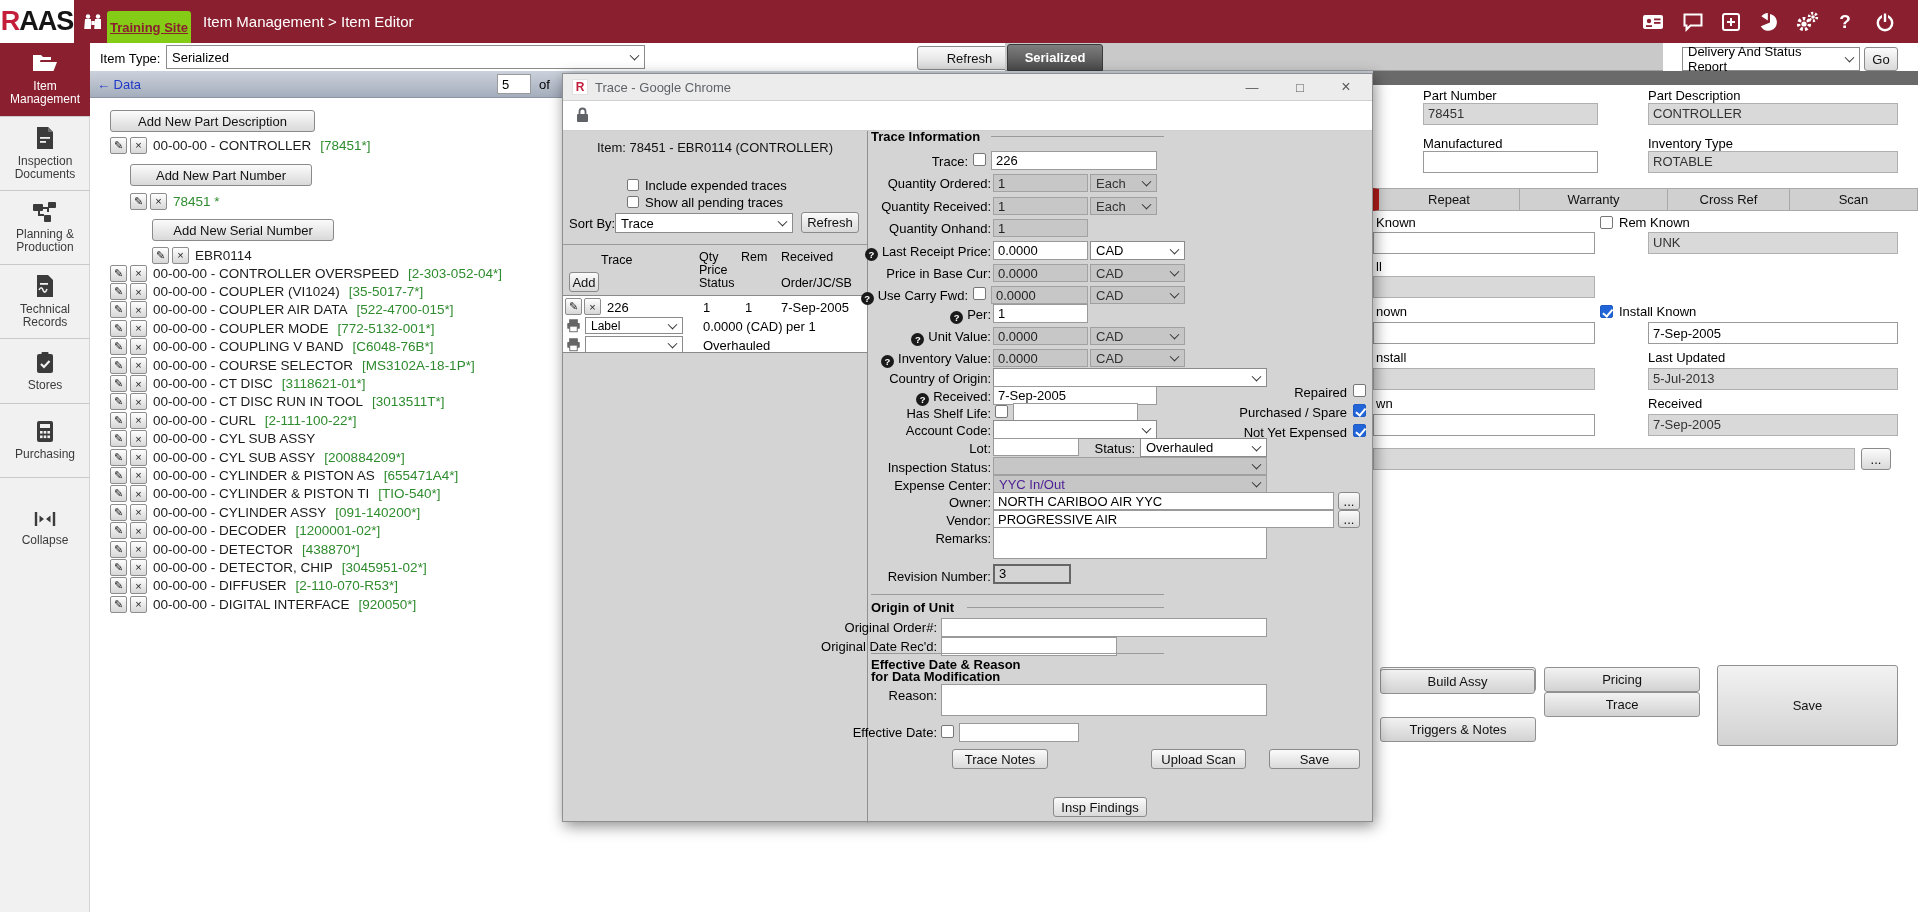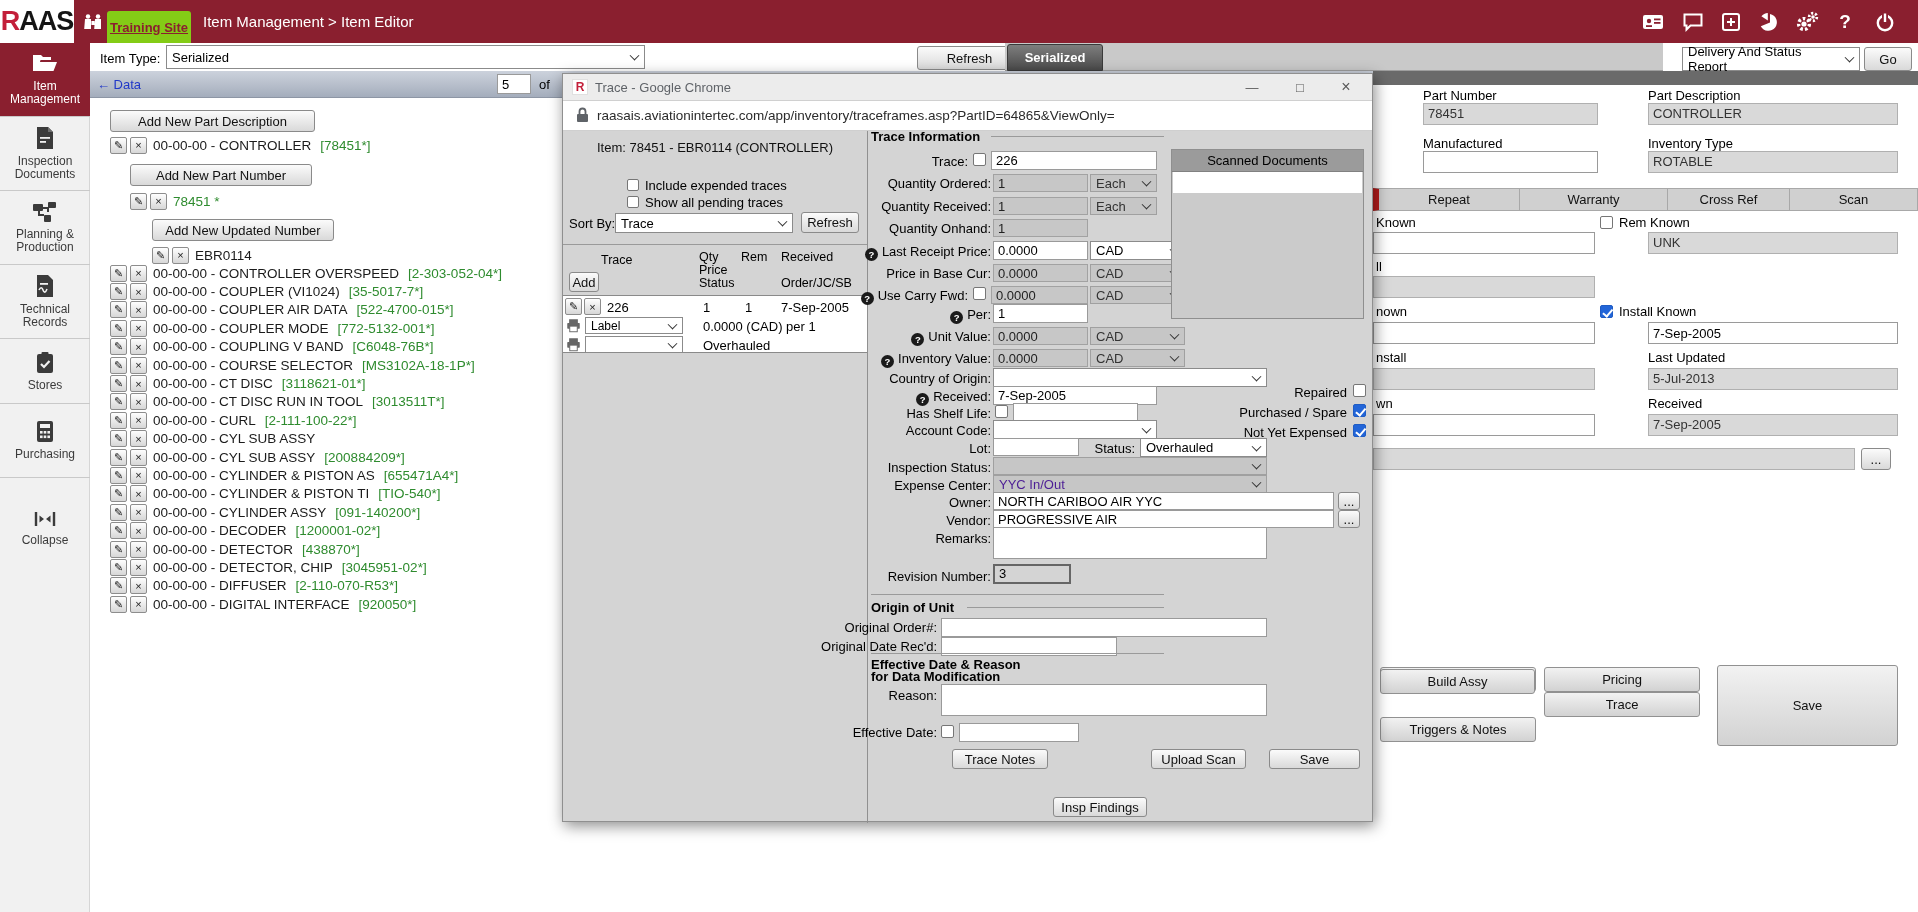--- a/index.html
+++ b/index.html
@@ -219,42 +219,42 @@
   </div>
   <div class="btn" style="left:917px;top:46px;width:105px;height:24px;">Refresh</div>
   <div class="btn" style="left:1029px;top:46px;width:84px;height:24px;">Add PN</div>
   <div class="btn" style="left:1118px;top:46px;width:90px;height:24px;">Filter</div>
   <div class="tabstrip"></div>
   <div class="dtab">Serialized</div>
   <div class="sel" style="left:1682px;top:47px;width:178px;height:24px;">
     <span>Delivery And Status Report</span>
       <span class="chev"></span>
   </div>
-  <div class="btn" style="left:1864px;top:47px;width:48px;height:24px;">Go</div>
+  <div class="btn" style="left:1864px;top:47px;width:34px;height:24px;">Go</div>
 
   <div class="pager"></div>
   <div class="lbl link" style="left:97px;top:77px;">← Data</div>
   <input class="inp" style="left: 497px; top: 74px; width: 34px; height: 20px;" value="5">
   <div class="lbl" style="left:539px;top:77px;">of</div>
   <div class="darkband"></div>
 
   <div class="btn" style="left:110px;top:110px;width:205px;height:22px;">Add New Part Description</div>
   <div class="abs trow" style="left:110px;top:136px;">
     <span class="ib">✎</span>
     <span class="ib">×</span>
     <span class="ttext">00-00-00 - CONTROLLER</span>
     <span class="tpn">[78451*]</span>
   </div>
   <div class="btn" style="left:130px;top:164px;width:182px;height:22px;">Add New Part Number</div>
   <div class="abs trow" style="left:130px;top:192px;">
     <span class="ib">✎</span>
     <span class="ib">×</span>
     <span class="tpn" style="margin-left:3px;">78451 *</span>
   </div>
-  <div class="btn" style="left:152px;top:219px;width:182px;height:22px;">Add New Updated Number</div>
+  <div class="btn" style="left:152px;top:219px;width:182px;height:22px;">Add New Serial Number</div>
   <div class="abs trow" style="left:152px;top:246px;">
     <span class="ib">✎</span>
     <span class="ib">×</span>
     <span class="ttext">EBR0114</span>
   </div>
   <div class="abs" style="left:110px;top:264px;">
     <div class="trow">
         <span class="ib">✎</span>
         <span class="ib">×</span>
         <span class="ttext">00-00-00 - CONTROLLER OVERSPEED</span>
@@ -431,21 +431,20 @@
       <div class="wctl" style="left:724px;">□</div>
       <div class="wctl" style="left:770px;font-size:16px;">×</div>
     </div>
     <div class="durl">
       <span class="abs" style="left:13px;top:6px;">
         <svg width="13" height="16" viewBox="0 0 13 16">
             <rect x="1" y="7" width="11" height="8" rx="1" fill="#5f6368"></rect>
             <path d="M3.5 7V4.5a3 3 0 0 1 6 0V7" fill="none" stroke="#5f6368" stroke-width="1.8"></path>
           </svg>
       </span>
-      <div class="u">raasais.aviationintertec.com/app/inventory/traceframes.asp?PartID=64865&amp;ViewOnly=</div>
     </div>
 
     <div class="vline" style="left:304px;top:57px;height:692px;"></div>
     <div class="abs" style="left:0;top:66px;width:304px;text-align:center;font-size:13px;">Item: 78451 - EBR0114 (CONTROLLER)</div>
     <span class="cb" style="left:64px;top:105px;width:12px;height:12px;"></span>
     <div class="lbl" style="left:82px;top:104px;">Include expended traces</div>
     <span class="cb" style="left:64px;top:122px;width:12px;height:12px;"></span>
     <div class="lbl" style="left:82px;top:121px;">Show all pending traces</div>
     <div class="lbl" style="left:6px;top:142px;">Sort By:</div>
     <div class="sel" style="left:52px;top:139px;width:178px;height:20px;">
@@ -601,24 +600,20 @@
     <div class="rlabel" style="left:254px;top:439px;width:174px;">Vendor:</div>
     <input class="inp" style="left: 430px; top: 436px; width: 341px; height: 18px;" value="PROGRESSIVE AIR">
     <div class="btn" style="left:775px;top:436px;width:22px;height:18px;">...</div>
 
     <div class="rlabel" style="left:254px;top:457px;width:174px;">Remarks:</div>
     <div class="ta" style="left:430px;top:453px;width:274px;height:32px;"></div>
 
     <div class="rlabel" style="left:254px;top:495px;width:174px;">Revision Number:</div>
     <div class="inp" style="left:430px;top:490px;width:78px;height:20px;background:#d4d4d4;border:2px solid #666;line-height:16px;">3</div>
 
-    <div class="scandocs">
-      <div class="hd">Scanned Documents</div>
-      <div class="row0"></div>
-    </div>
     <div class="rlabel" style="left:612px;top:311px;width:172px;">Repaired</div>
     <span class="cb" style="left:790px;top:310px;"></span>
     <div class="rlabel" style="left:612px;top:331px;width:172px;">Purchased / Spare</div>
     <span class="cb on" style="left:790px;top:330px;"></span>
     <div class="rlabel" style="left:612px;top:351px;width:172px;">Not Yet Expensed</div>
     <span class="cb on" style="left:790px;top:350px;"></span>
 
     <div class="hline" style="left:308px;top:520px;width:293px;"></div>
     <div class="sect" style="left:308px;top:526px;">Origin of Unit</div>
     <div class="hline" style="left:404px;top:533px;width:197px;"></div>

